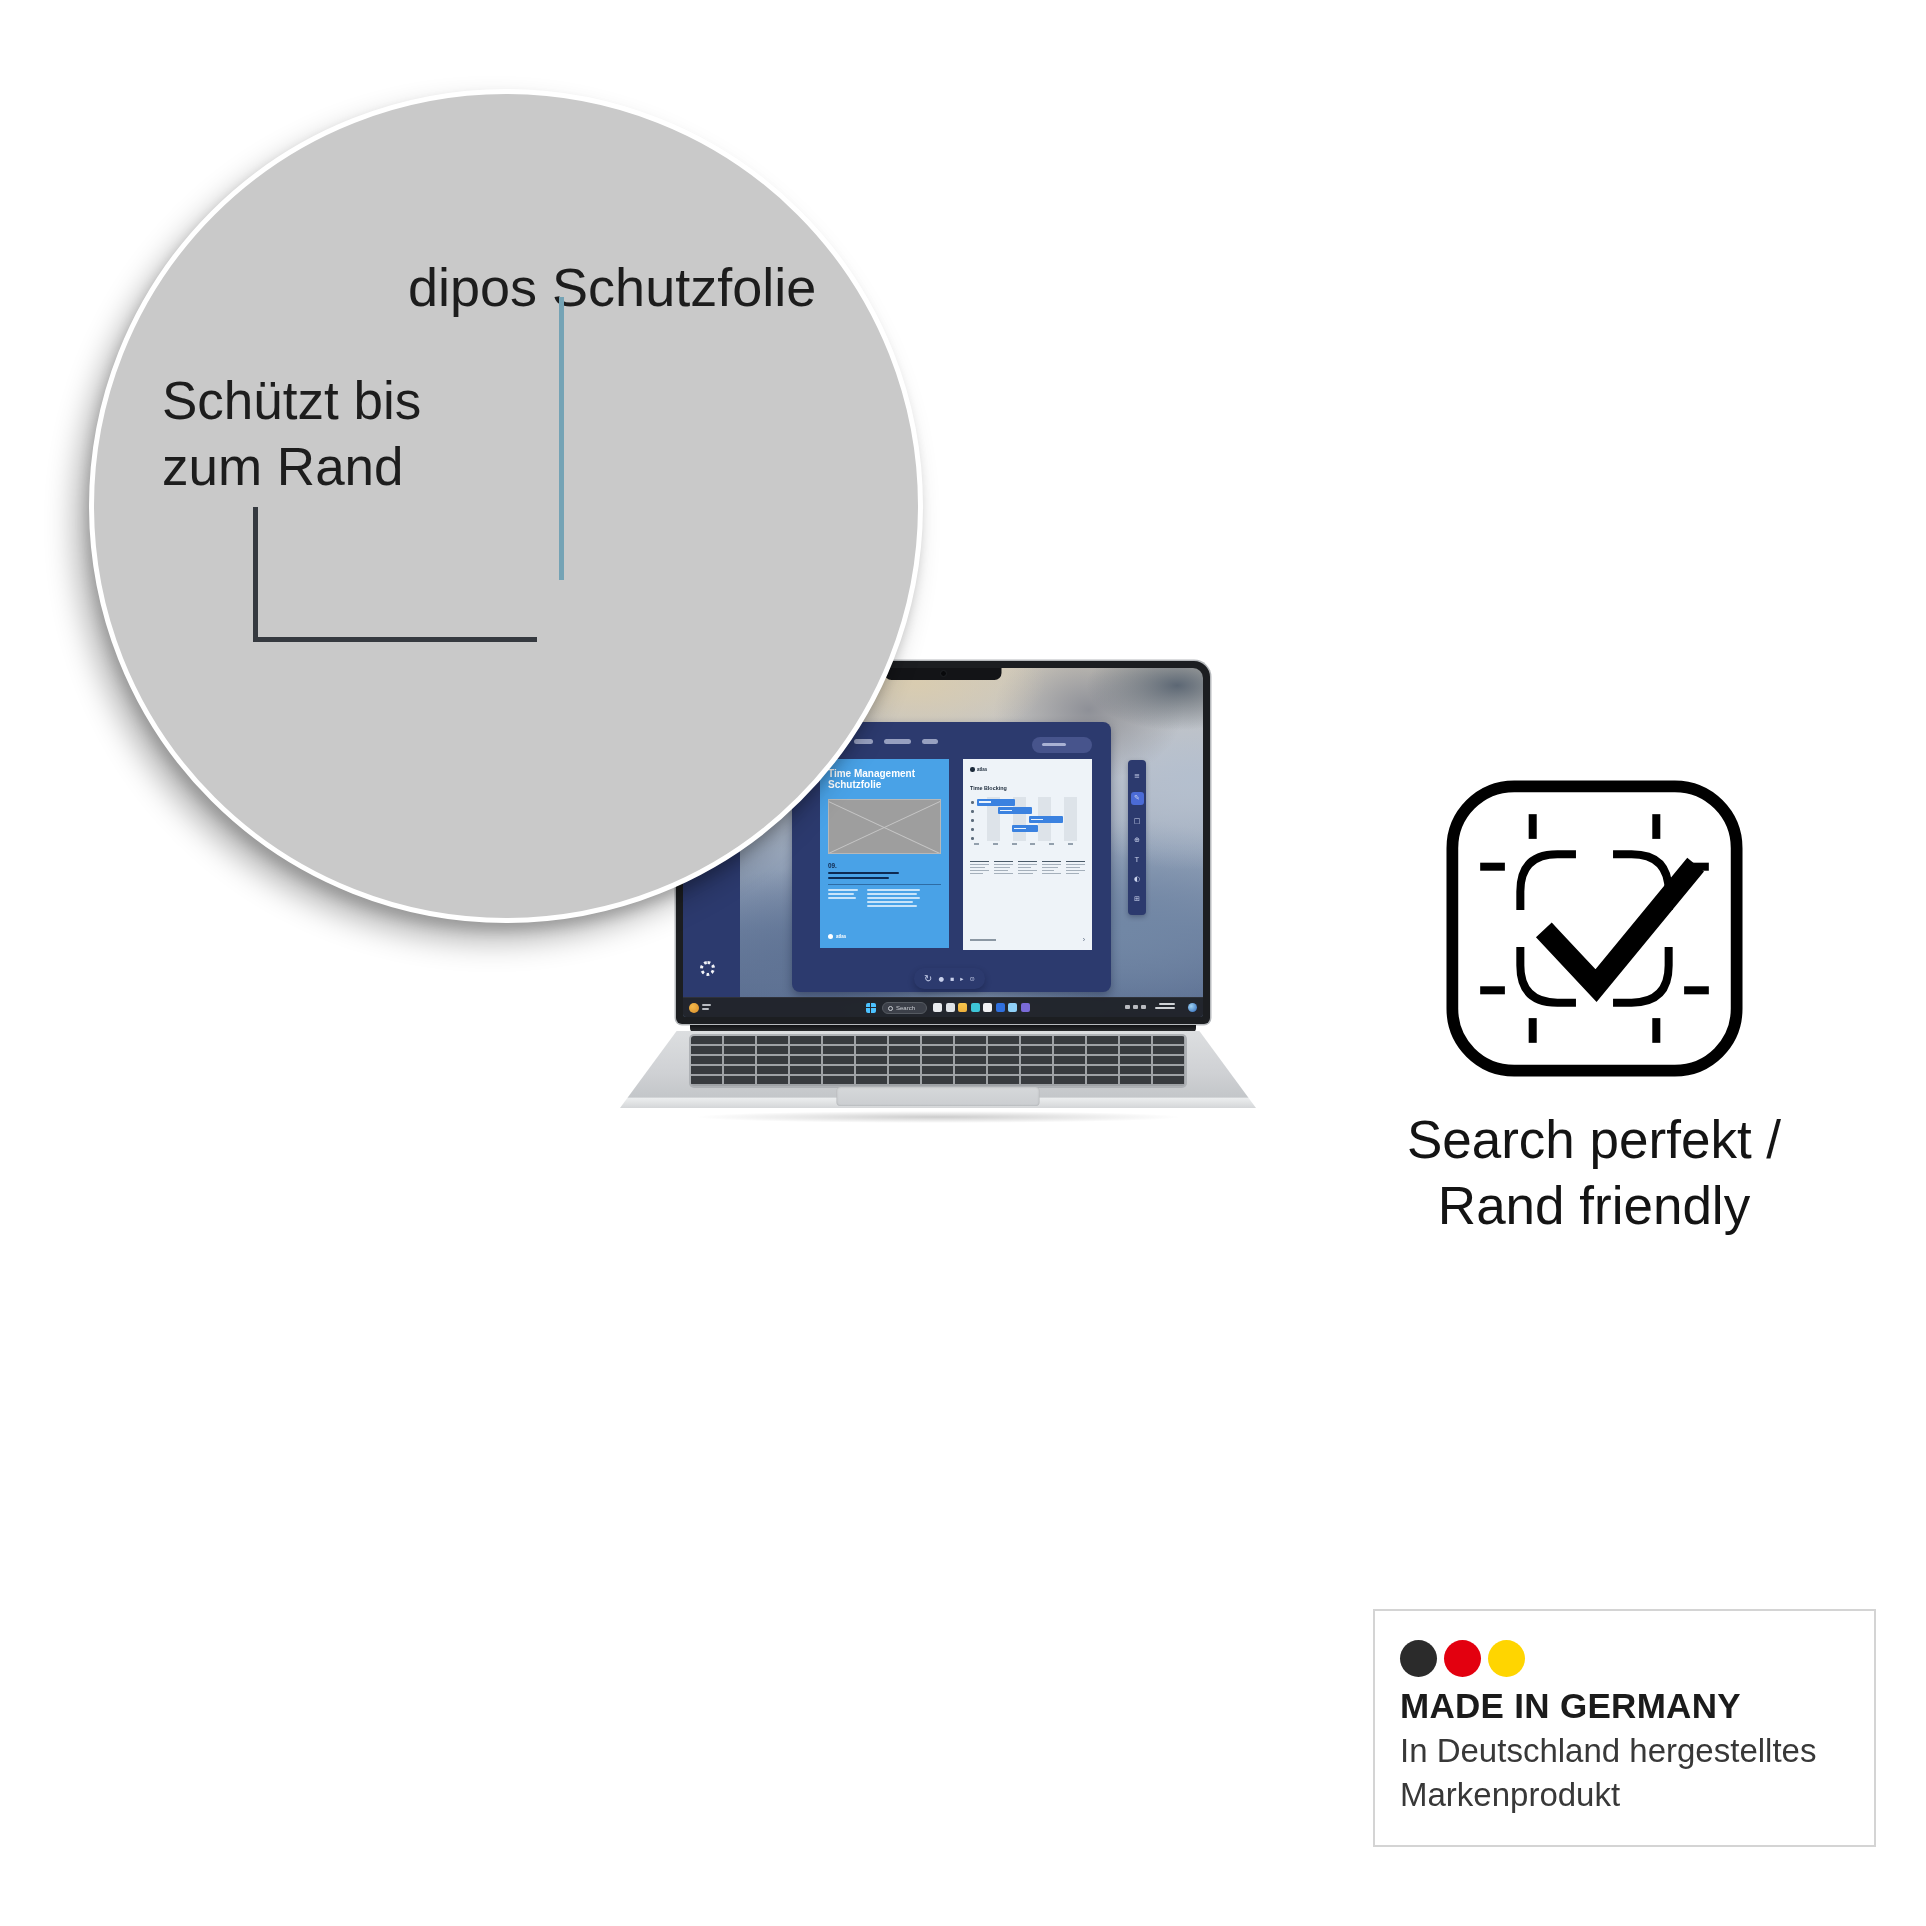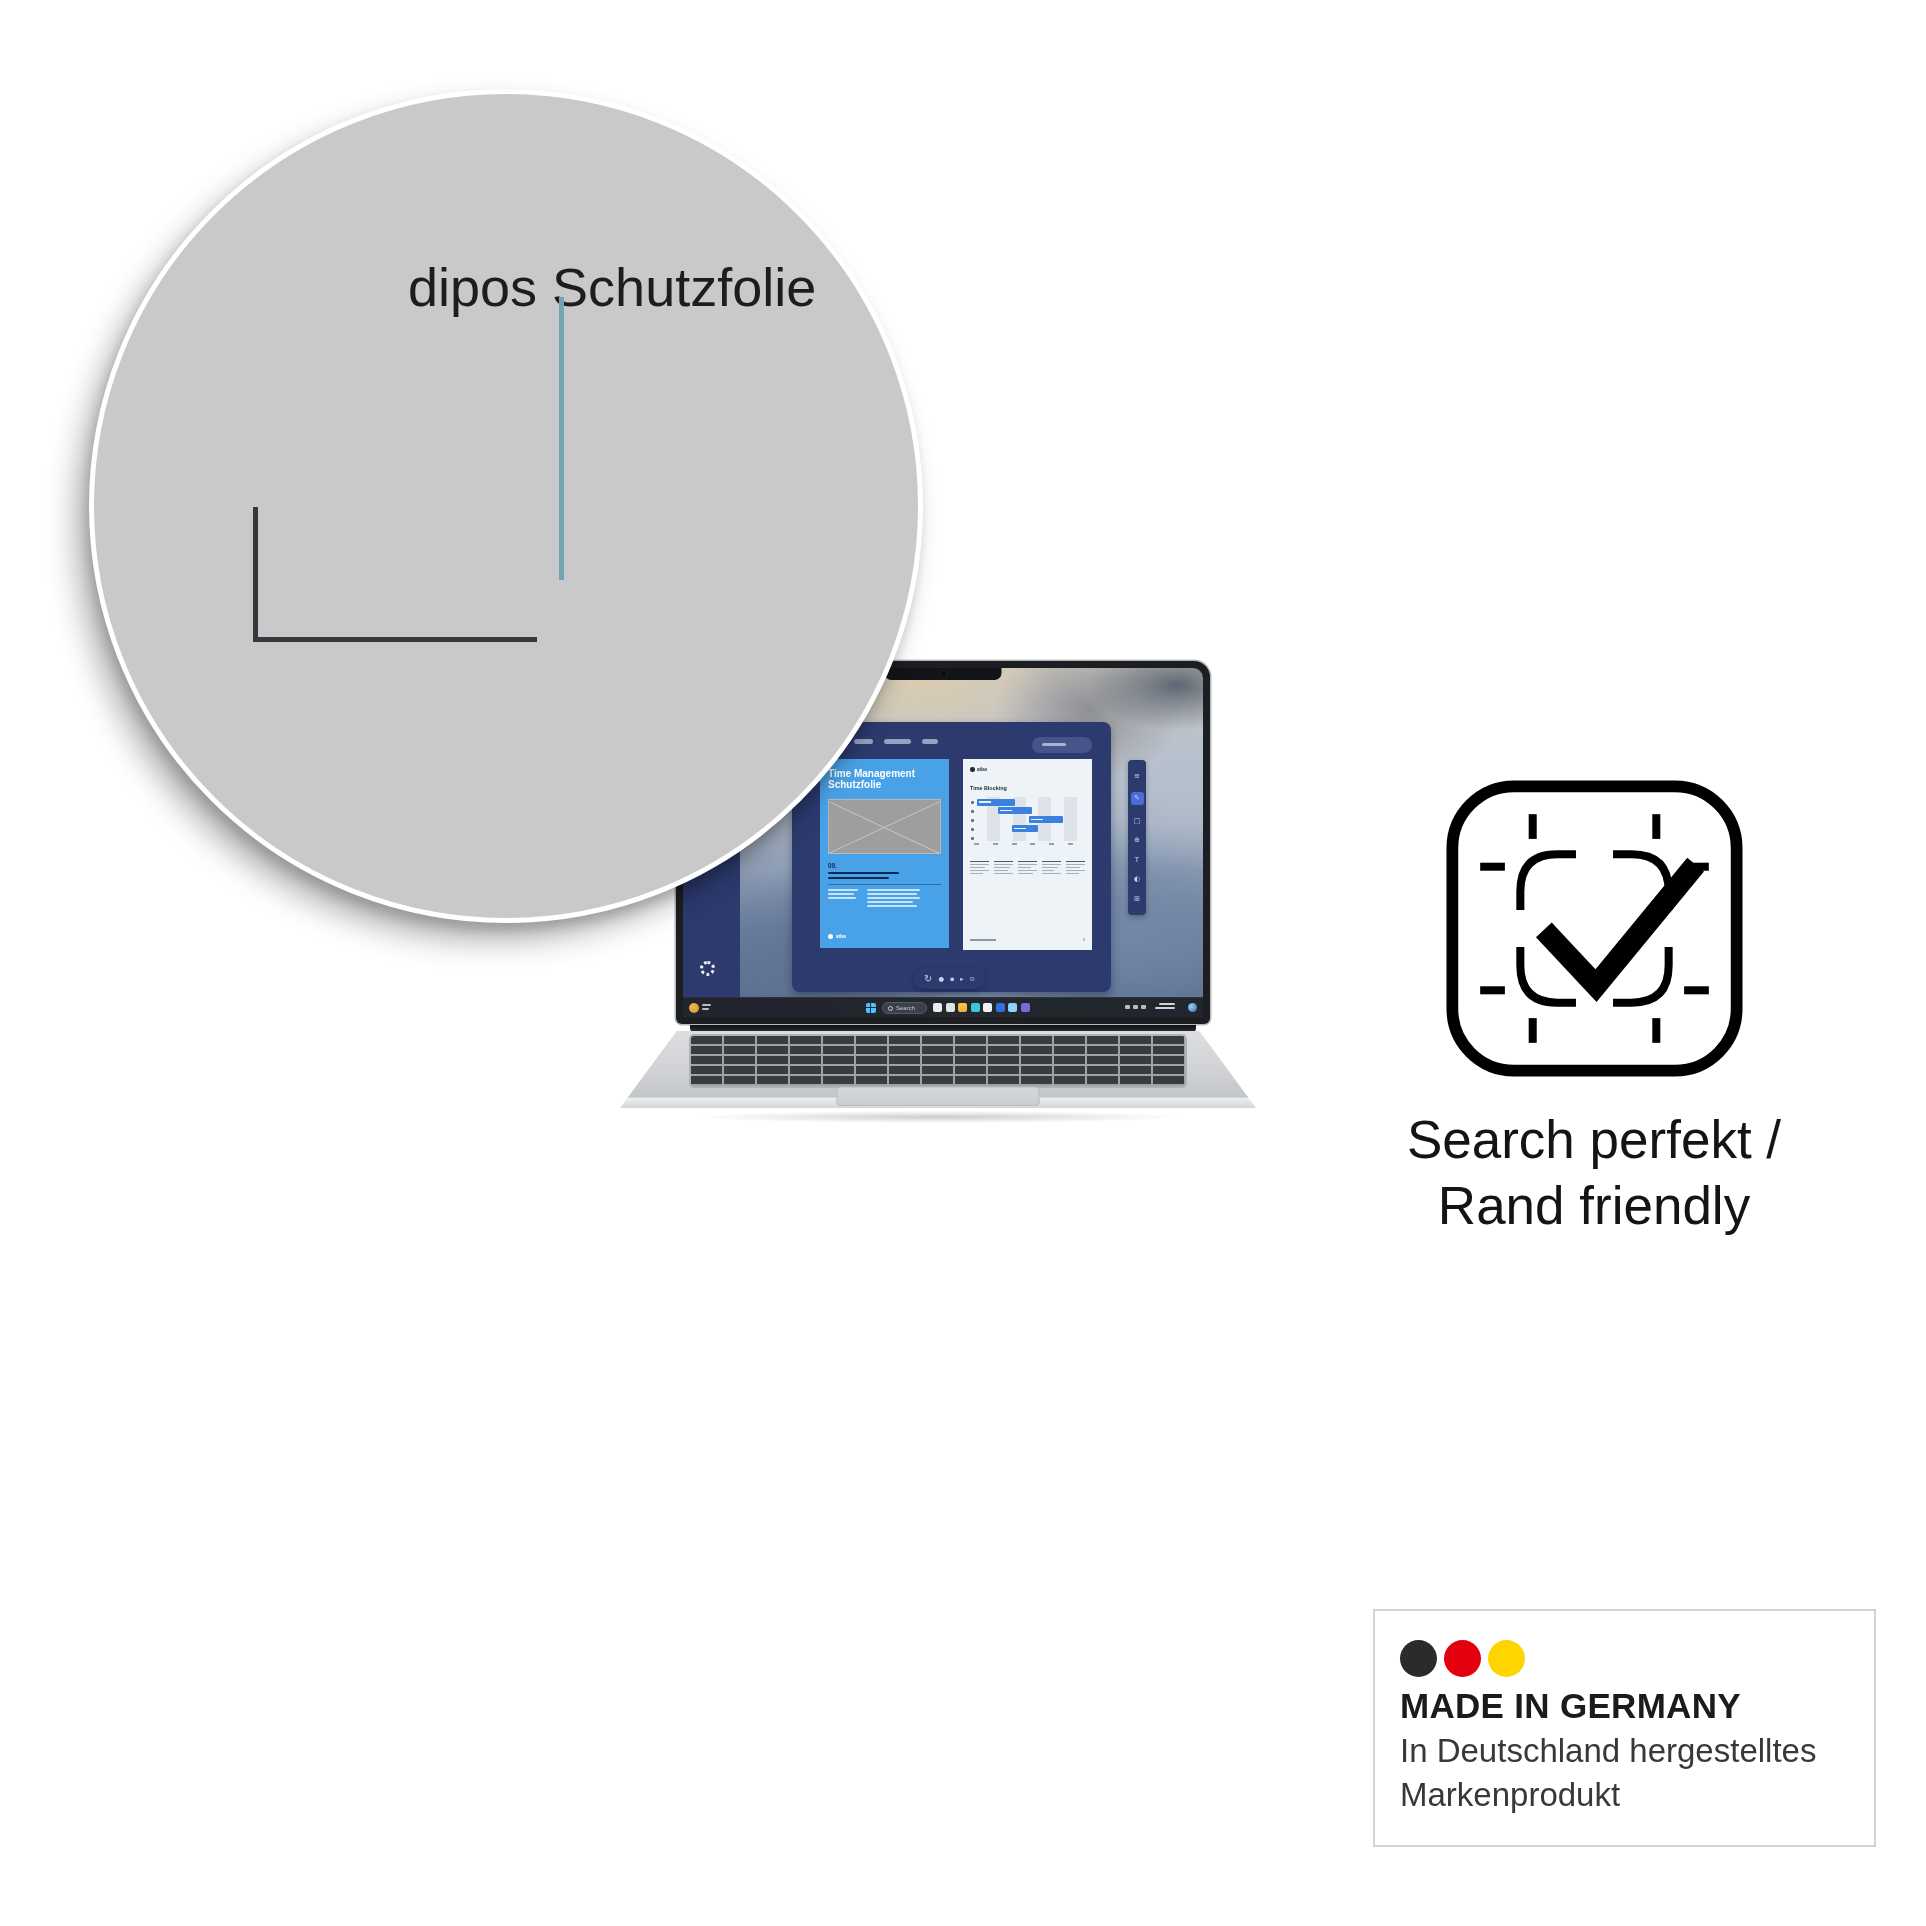--- a/index.html
+++ b/index.html
@@ -348,20 +348,24 @@
     <div class="abs deck">
       <div class="kb"></div>
       <div class="trackpad"></div>
     </div>
     <div class="abs base-shadow"></div>
   </div>
 
   <div class="abs circle"></div>
   <div class="abs callout-label">dipos Schutzfolie</div>
   <div class="abs line-blue"></div>
+  <div class="abs callout-claim">
+    <div>Schützt bis</div>
+    <div>zum Rand</div>
+  </div>
   <div class="abs bracket-v"></div>
   <div class="abs bracket-h"></div>
 
   <svg class="abs fit-icon" viewBox="0 0 100 100" xmlns="http://www.w3.org/2000/svg">
     <rect x="4" y="4" width="92" height="92" rx="20" fill="#ffffff" stroke="#000000" stroke-width="3.8"></rect>
 
     <g stroke="#000000" stroke-width="2.6" fill="none">
       <path d="M30 13 V21"></path>
         <path d="M13 30 H21"></path>
       <path d="M70 13 V21"></path>

